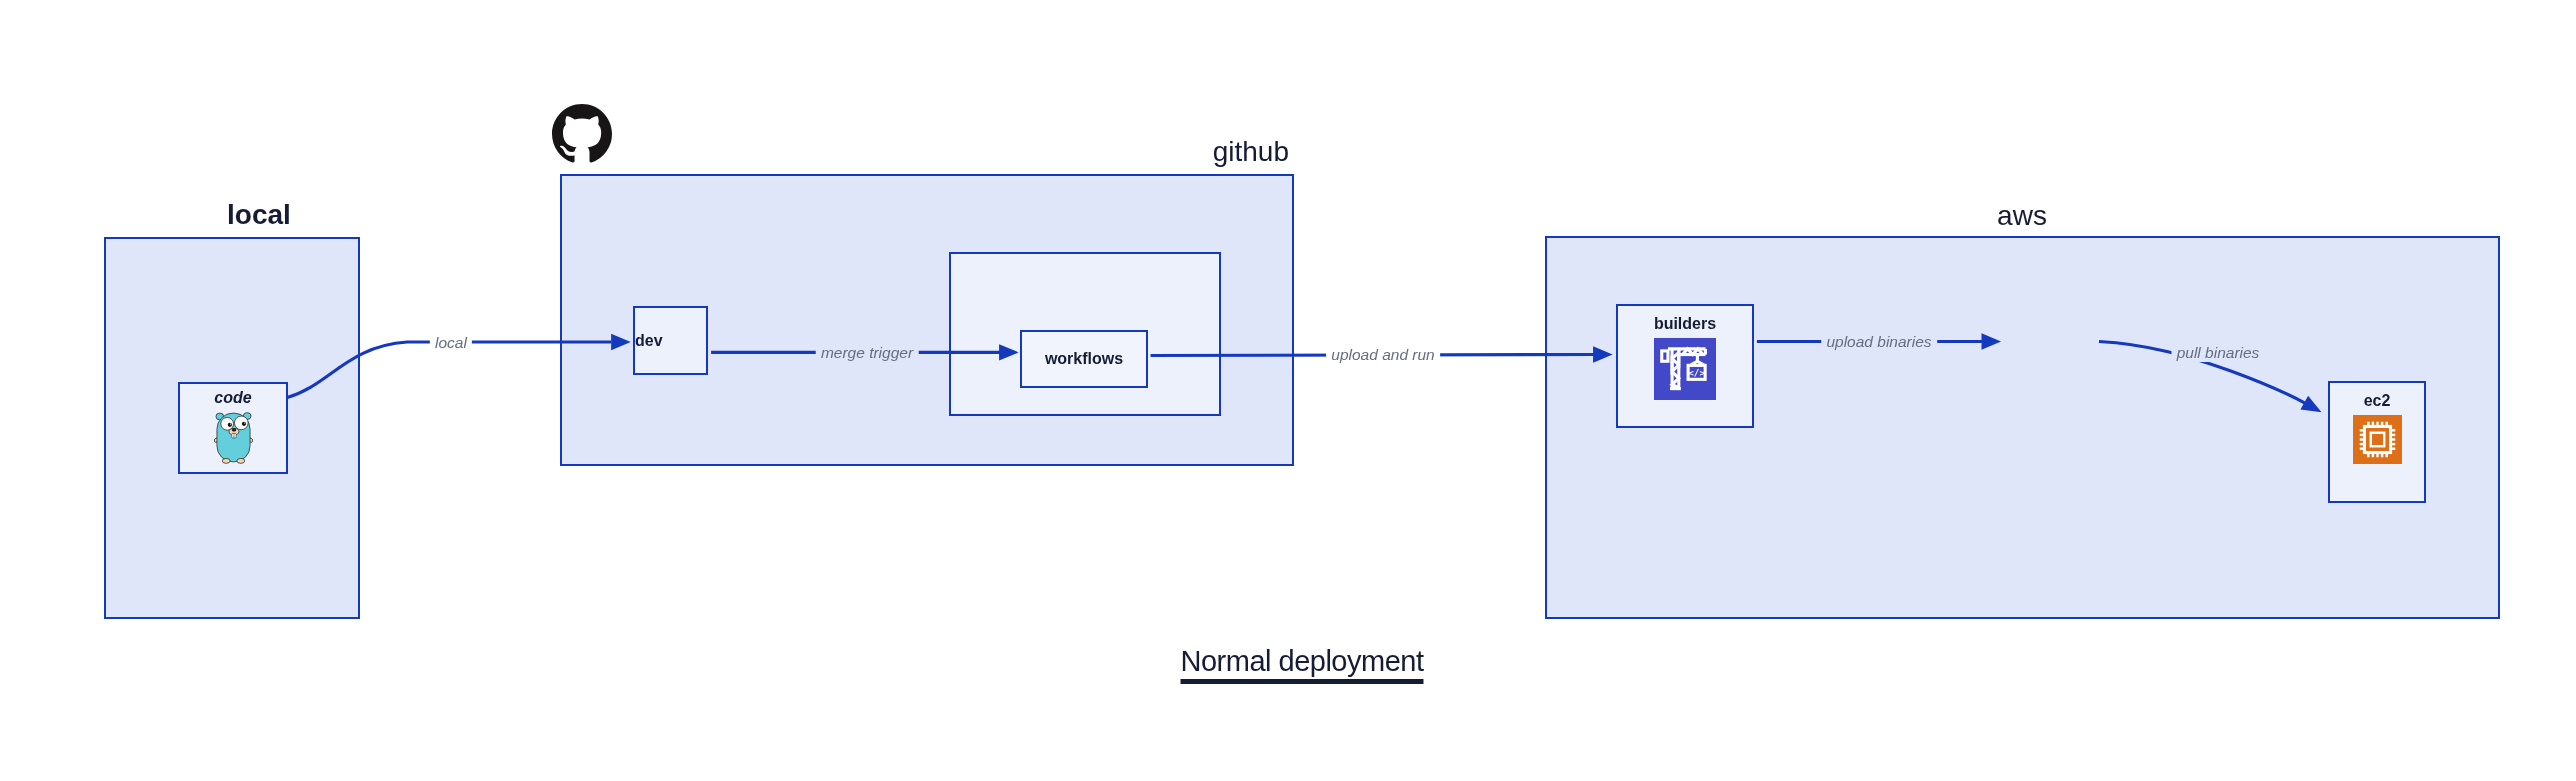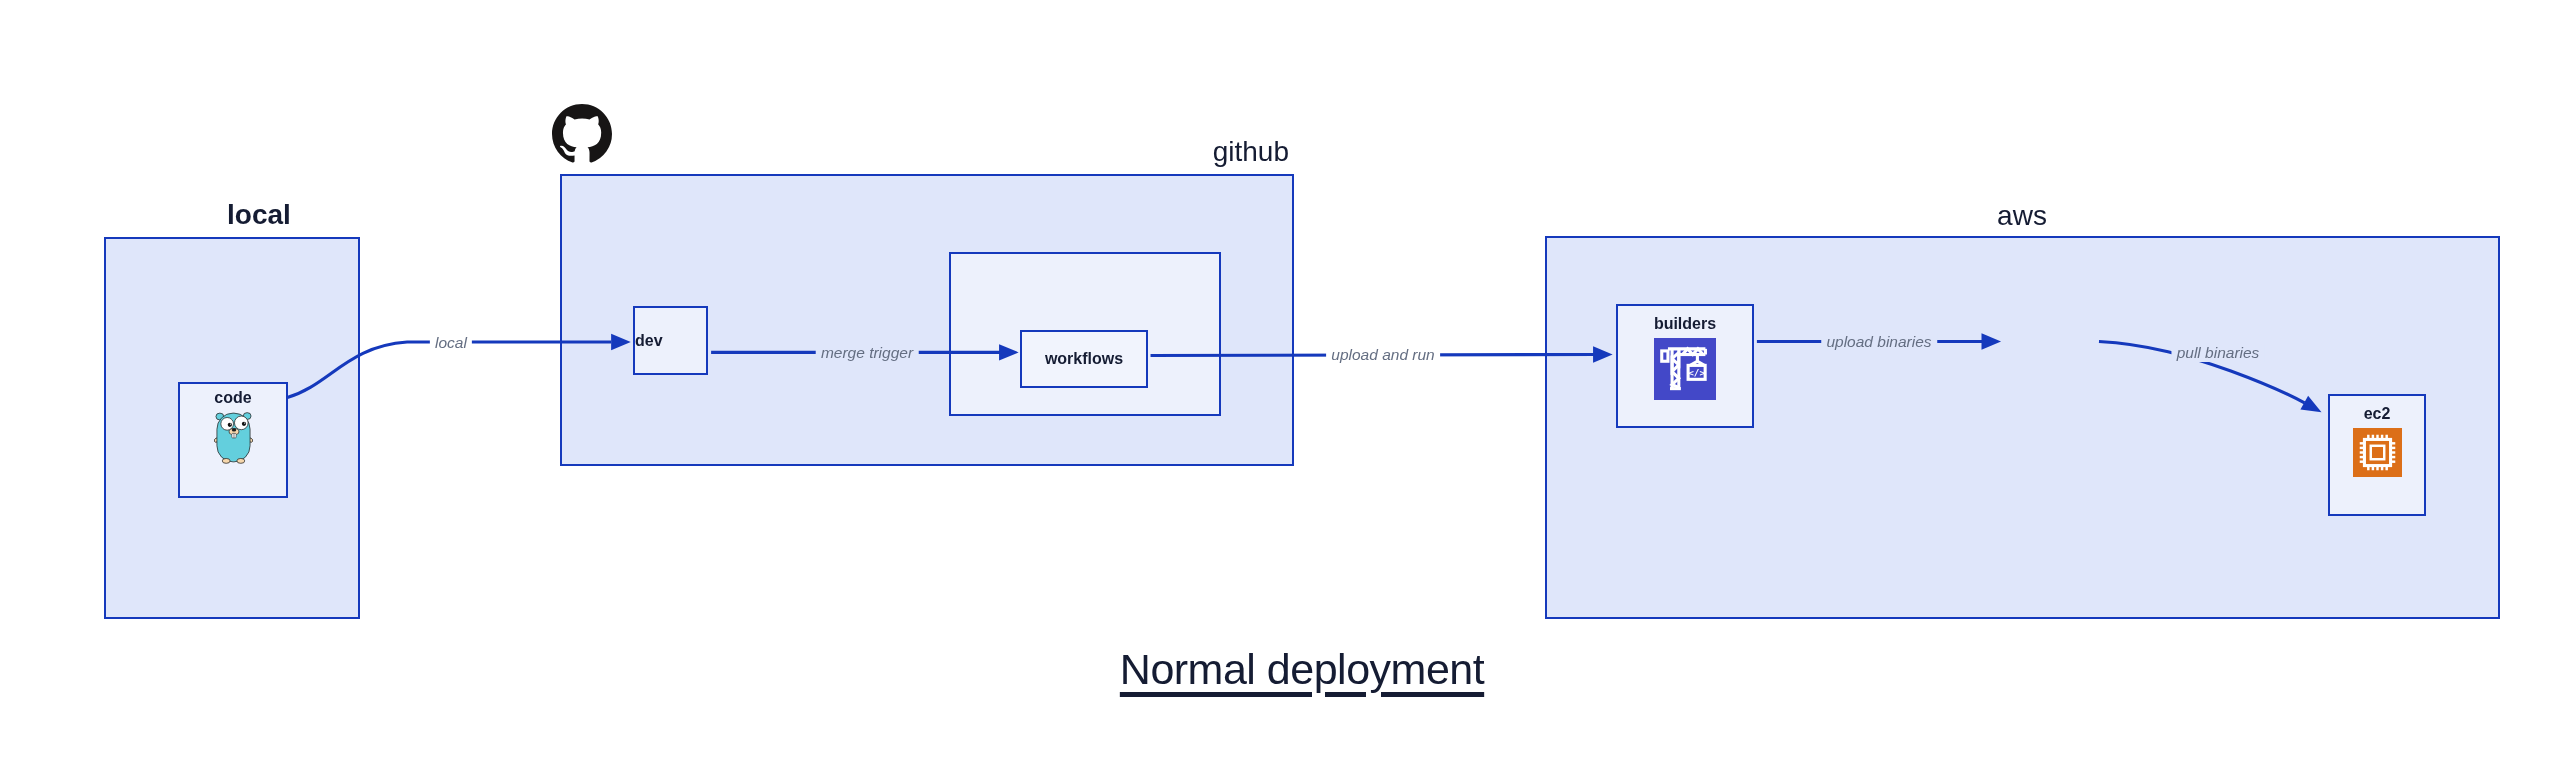--- a/index.html
+++ b/index.html
@@ -23,47 +23,47 @@
   
   #g-local{left:104px;top:237px;width:256px;height:382px;}
   #lbl-local{left:231px;top:199px;transform:translateX(-50%);font-weight:bold;margin-left:28px;}
   #g-github{left:560px;top:174px;width:734px;height:292px;}
   #lbl-github{left:1289px;top:136px;transform:translateX(-100%);}
   #g-master{left:949px;top:252px;width:272px;height:164px;background:var(--mid-fill);}
   #lbl-master{left:1085px;top:214px;transform:translateX(-50%);}
   #g-aws{left:1545px;top:236px;width:955px;height:383px;}
   #lbl-aws{left:2022px;top:200px;transform:translateX(-50%);text-align:center;}
   
-  #n-code{left:178px;top:382px;width:110px;height:116px;display:flex;flex-direction:column;align-items:center;padding-top:5.2px;}
+  #n-code{left:178px;top:382px;width:110px;height:92px;display:flex;flex-direction:column;align-items:center;padding-top:5.2px;font-style:italic;}
   #n-dev{left:633px;top:306px;width:75px;height:69px;display:flex;align-items:center;justify-content:flex-start;}
   #n-workflows{left:1020px;top:330px;width:128px;height:58px;display:flex;align-items:center;justify-content:center;}
   #n-builders{left:1616px;top:278px;width:138px;height:124px;display:flex;flex-direction:column;align-items:center;padding-top:9.3px;margin-top:26px;}
   #n-s3{left:2003px;top:278px;width:93px;height:124px;display:flex;flex-direction:column;align-items:center;padding-top:9.3px;}
-  #n-ec2{left:2328px;top:381px;width:98px;height:122px;display:flex;flex-direction:column;align-items:center;padding-top:9.3px;margin-top:13px;}
+  #n-ec2{left:2328px;top:381px;width:98px;height:122px;display:flex;flex-direction:column;align-items:center;padding-top:9.3px;}
   
   .aws-icon{margin-top:5.2px;display:block;}
   #icon-builders{width:62px;height:62px;background:var(--purple);}
   #icon-s3{width:46px;height:46px;background:var(--green);margin-top:7.2px;}
   #icon-ec2{width:49px;height:49px;background:var(--orange);margin-top:5.2px;}
   .aws-icon svg{display:block;width:100%;height:100%;}
   #octocat{position:absolute;left:552px;top:104px;width:60px;height:60px;}
   #gopher{margin-top:2.1px;width:39px;height:56px;}
   
   #edges{position:absolute;left:0;top:0;width:2604px;height:781px;color:var(--blue);z-index:4;pointer-events:none;}
   #edges path{fill:none;stroke:currentColor;stroke-width:6;}
   #edges polygon{fill:currentColor;stroke:none;}
   
   #el-commit{left:451px;top:343px;}
   #el-merge{left:867px;top:353px;}
   #el-upload-run{left:1383px;top:355px;}
   #el-upload-bin{left:1879px;top:342px;}
   #el-pull-bin{left:2218px;top:353px;}
   
   #title{position:absolute;left:1302px;top:645px;transform:translateX(-50%);
-         font-size:43px;color:var(--navy);letter-spacing:-0.5px;white-space:nowrap;
+         font-size:29px;color:var(--navy);letter-spacing:-0.5px;white-space:nowrap;
          text-decoration:underline;text-decoration-thickness:4.6px;text-underline-offset:8.2px;}
 </style>
 </head>
 <body>
 
 <div class="canvas">
 
   <div class="group-label" id="lbl-local">local</div>
   <div class="group-label" id="lbl-github">github</div>
   <div class="group-label" id="lbl-master">master</div>

